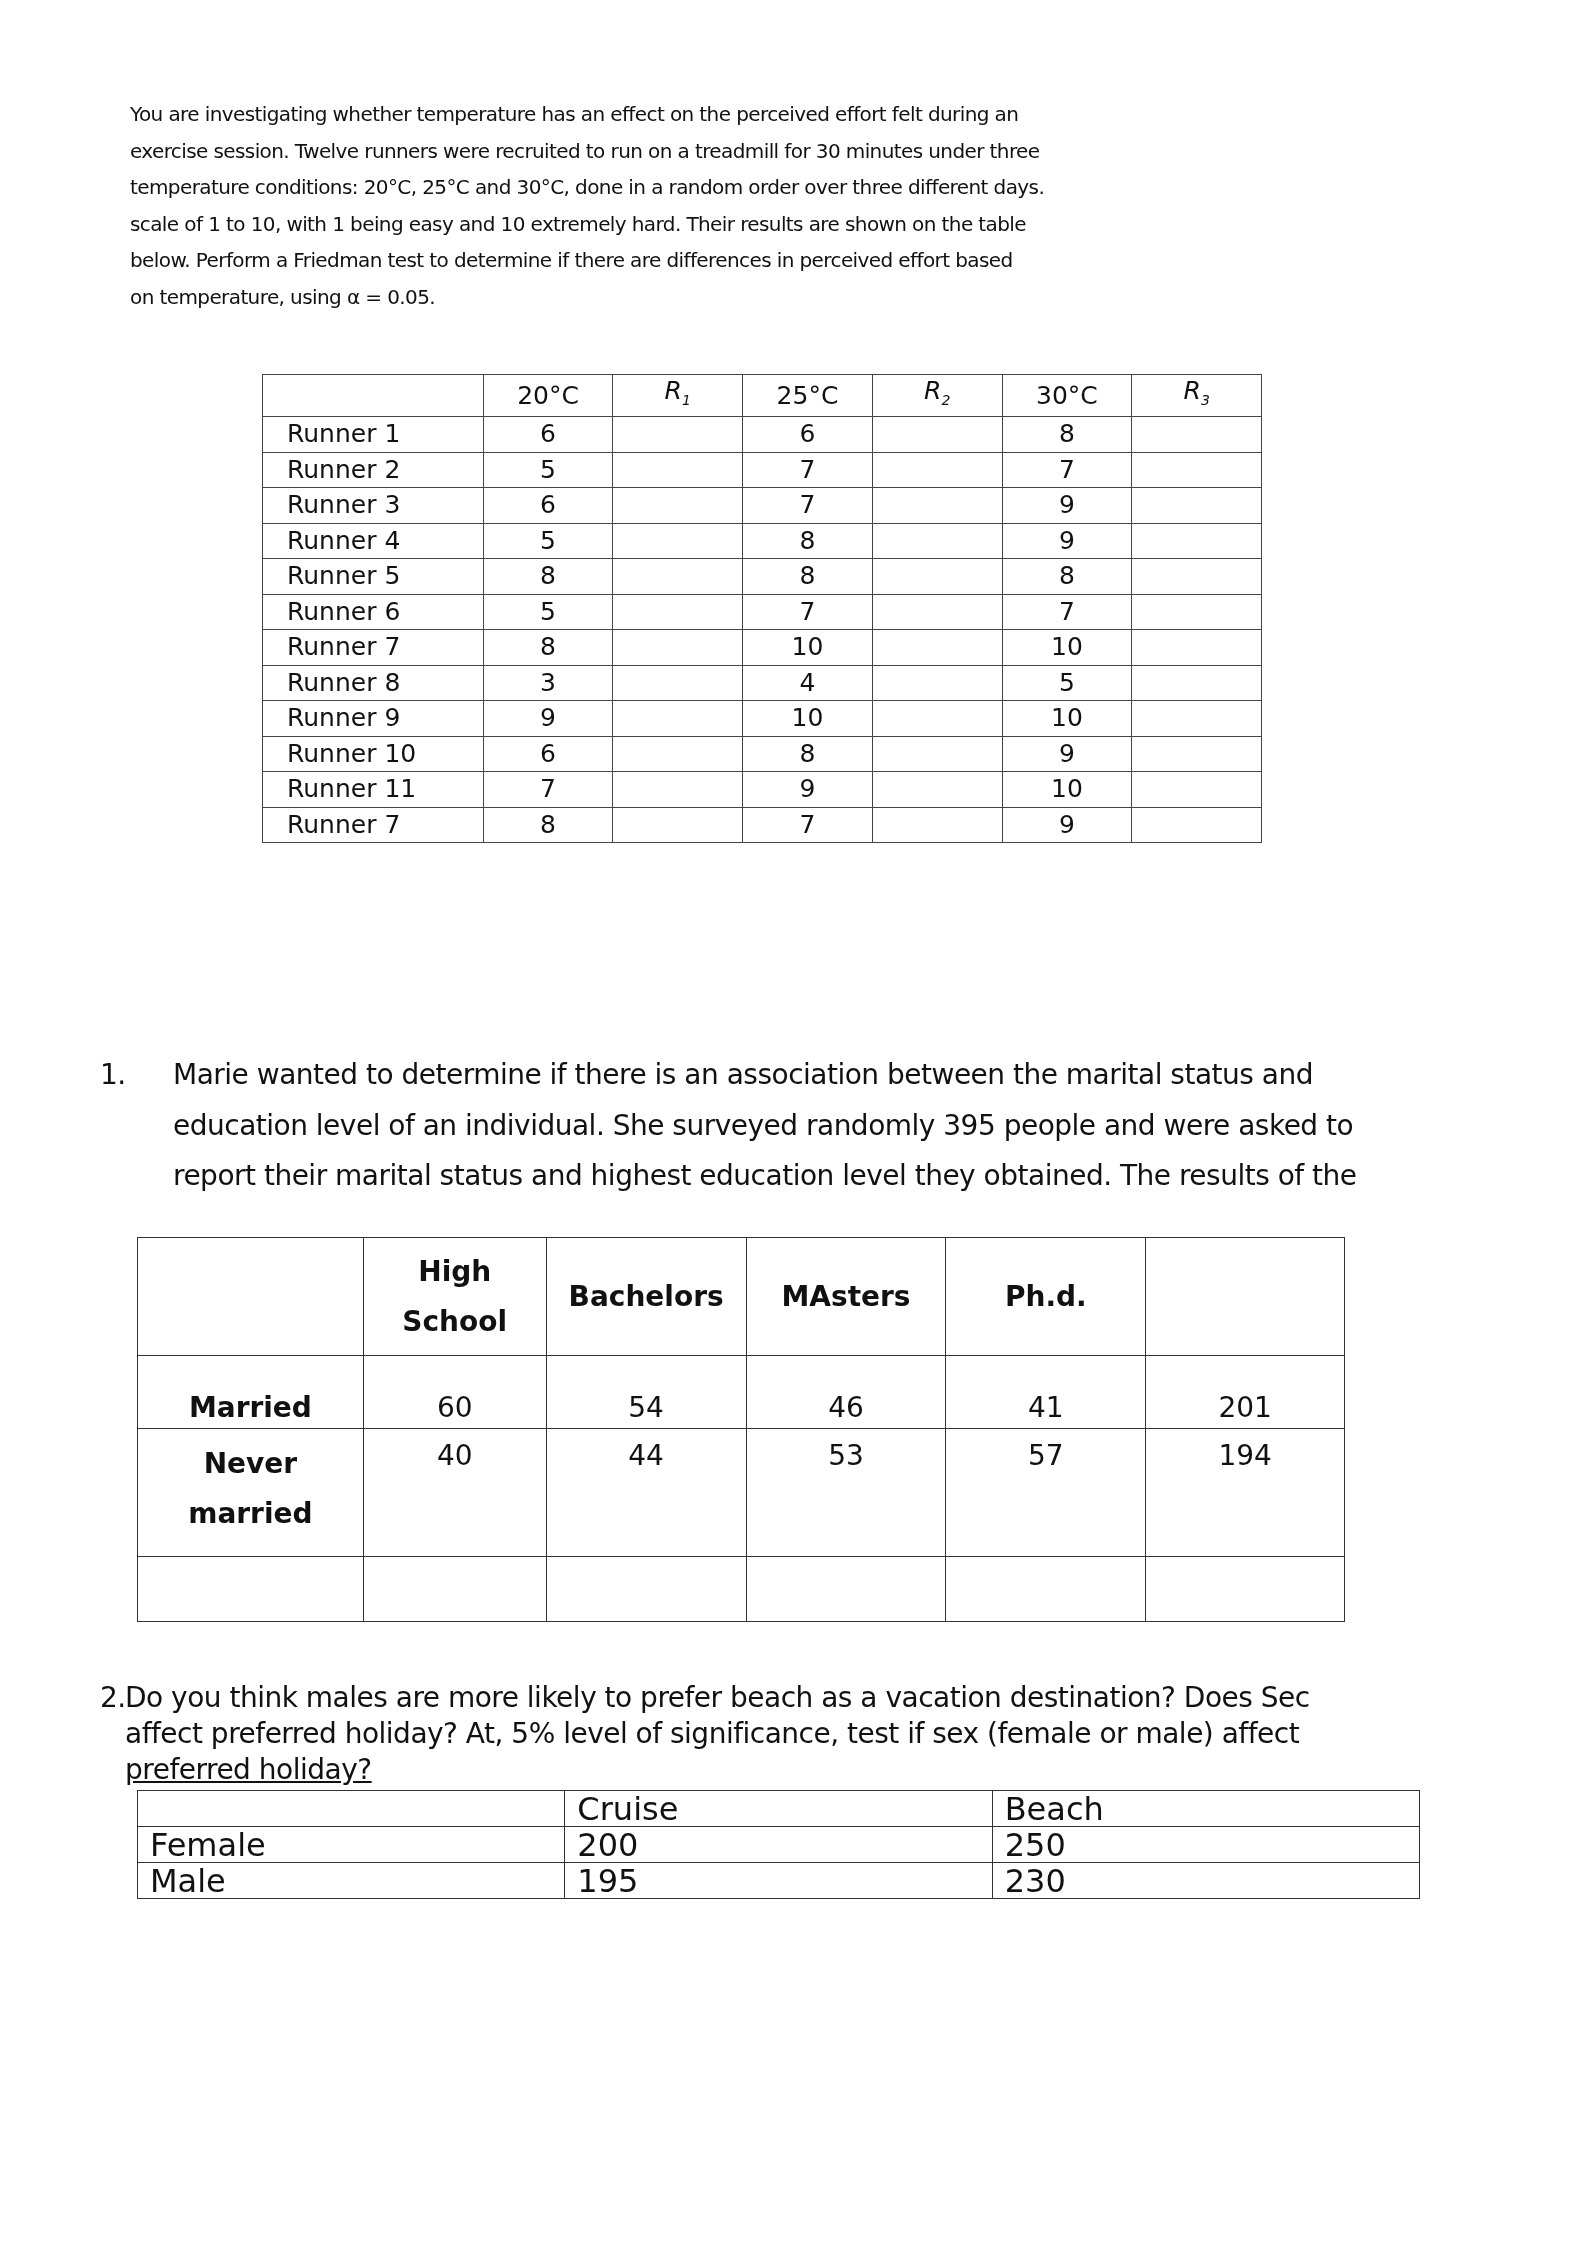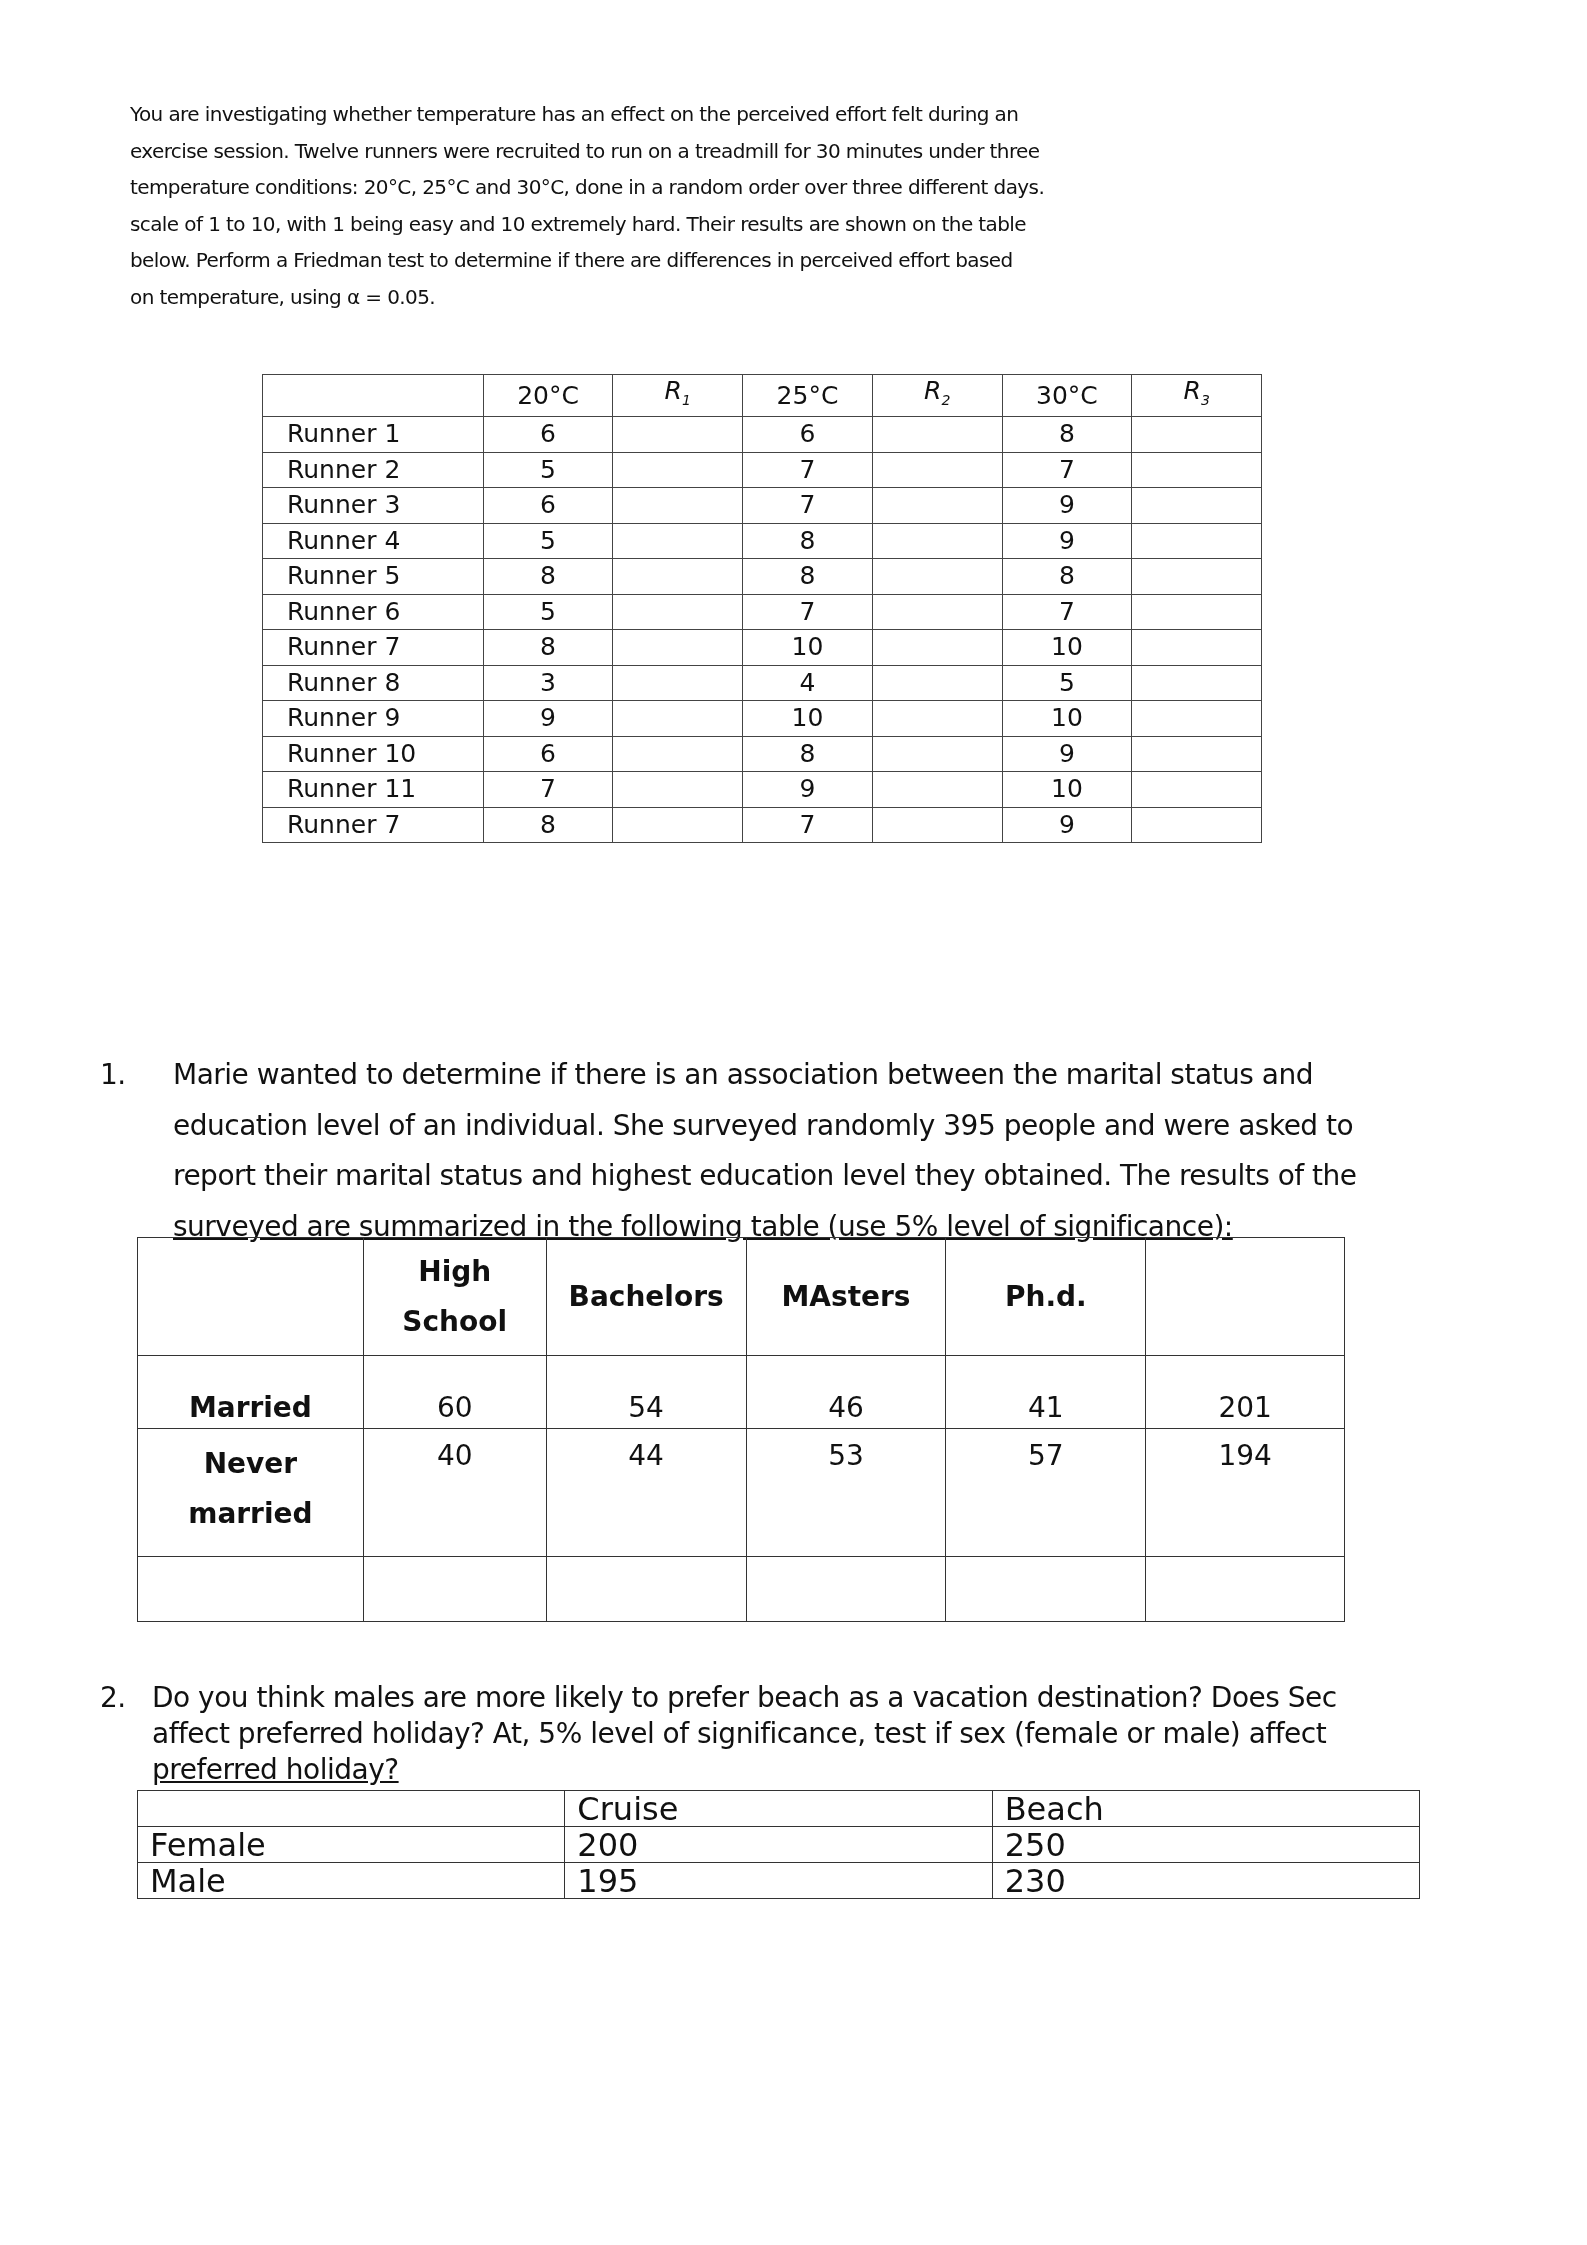--- a/index.html
+++ b/index.html
@@ -30,21 +30,21 @@
   #t2 td { border: 1.5px solid #333; text-align: center; vertical-align: middle; }
   #t2 .hdr td { height: 117px; }
   #t2 .hdr td.b { font-weight: bold; }
   #t2 .r1 td { height: 68px; vertical-align: bottom; padding-bottom: 4px; }
   #t2 .r2 td { height: 117px; vertical-align: top; padding-top: 10px; }
   #t2 .r3 td { height: 64px; }
   #t2 .two { line-height: 50px; display: block; }
   #t2 td.rowlab { font-weight: bold; }
 
   #q2 { left: 100px; top: 1680px; width: 1320px; line-height: 36px; }
-  #q2 .body { margin-left: 52px; }
+  #q2 .body { margin-left: 25px; }
   #q2 .ul { text-decoration: underline; }
 
   #t3 { left: 137px; top: 1790px; width: 1283px; font-size: 32px; }
   #t3 td { border: 1.5px solid #333; height: 35px; line-height: 34px; text-align: left;
            padding-left: 12px; width: 415px; }
 </style>
 </head>
 <body>
 
 <div class="para">
@@ -177,21 +177,20 @@
       </tr>
 </tbody>
   </table>
 
 <div id="q1" class="q">
   <span class="num">1.</span>
   <div class="body">
     <span class="line">Marie wanted to determine if there is an association between the marital status and</span>
     <span class="line">education level of an individual. She surveyed randomly 395 people and were asked to</span>
     <span class="line">report their marital status and highest education level they obtained. The results of the</span>
-    <span class="line ul">surveyed are summarized in the following table (use 5% level of significance):</span>
   </div>
 </div>
 
 <table id="t2">
   <colgroup>
     <col style="width:226px">
       <col style="width:183px">
       <col style="width:200px">
       <col style="width:200px">
       <col style="width:200px">

